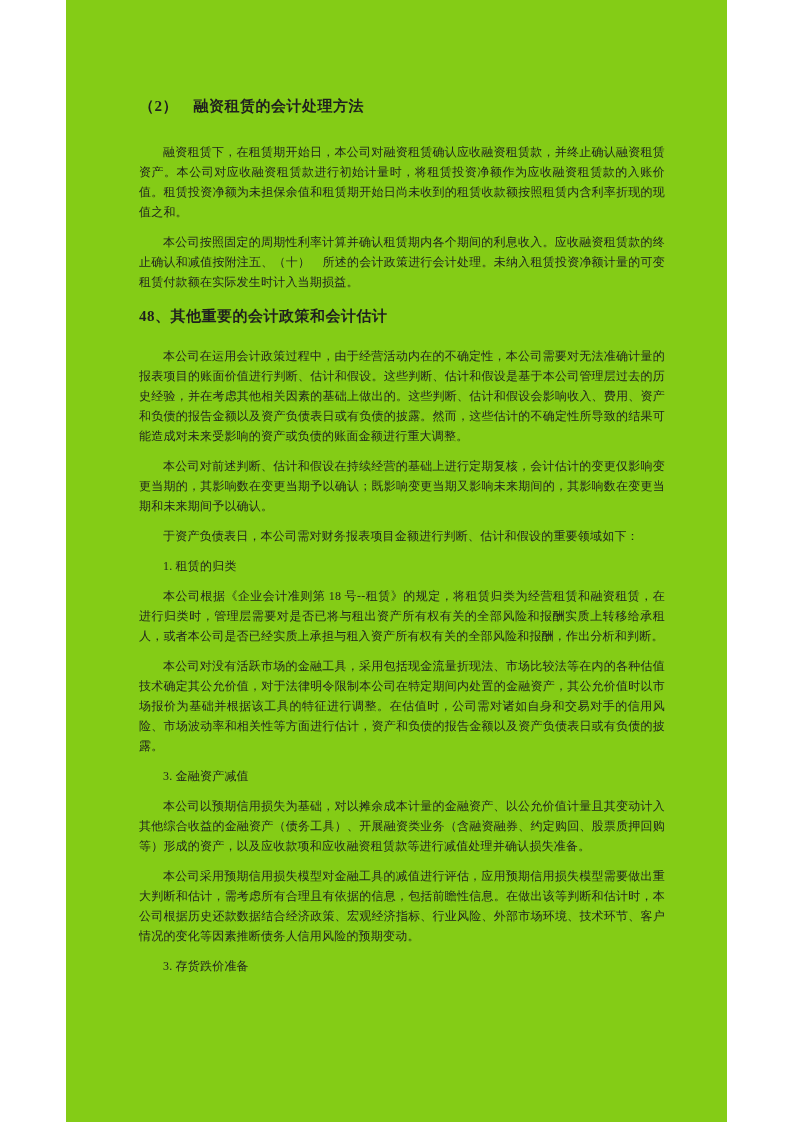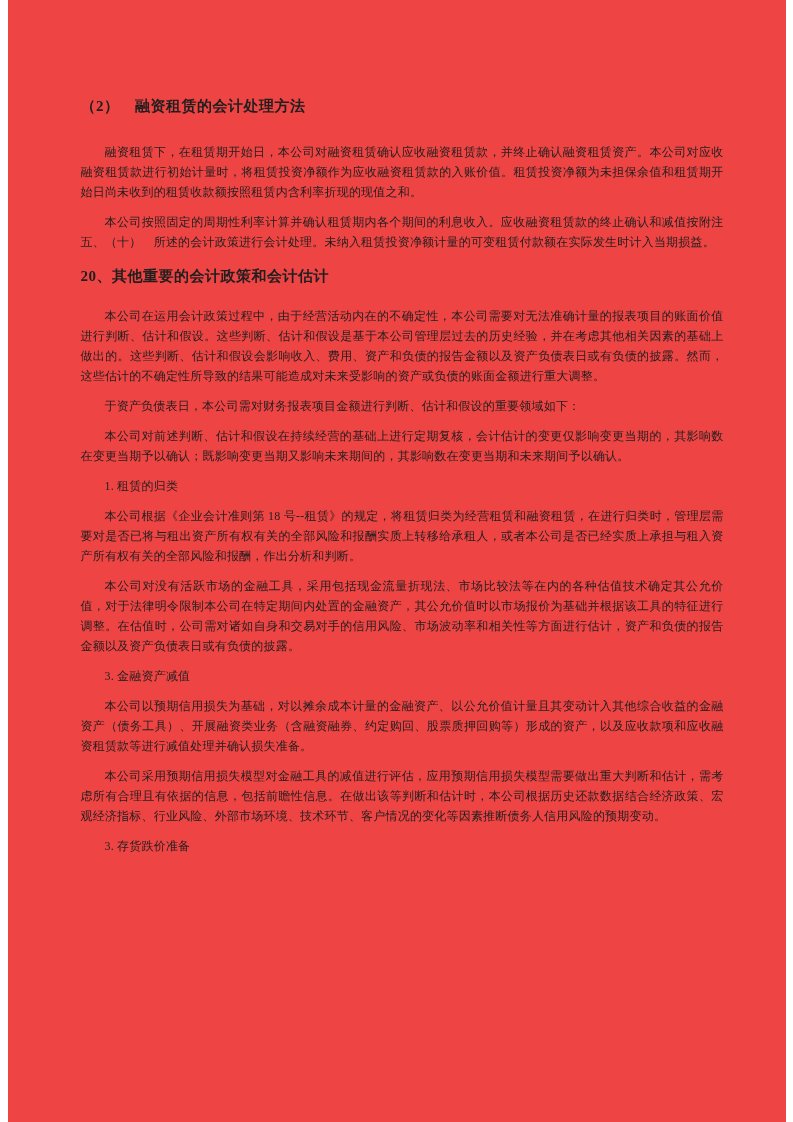--- a/index.html
+++ b/index.html
@@ -2,24 +2,24 @@
 <html lang="zh"><head>
 <meta charset="utf-8">
 <style>
   html, body {
     margin: 0;
     padding: 0;
     background: #ffffff;
   }
   .page {
     position: relative;
-    width: 778px;
+    width: 661px;
     height: 1122px;
     margin: 0 auto;
-    background: #ef4444;
+    background: #84cc16;
     box-sizing: border-box;
     padding: 96px 62px 0 73px;
     font-family: "Liberation Serif", "DejaVu Serif", serif;
     color: #1f1f1f;
     overflow: hidden;
   }
   .block { 
     font-size: 12px;
     line-height: 20px;
   }
@@ -49,24 +49,24 @@
     letter-spacing: 0.2px;
   }
 </style>
 </head>
 <body>
 
 <div class="page">
   <div class="block heading-sub">（2）　融资租赁的会计处理方法</div>
   <div class="block para">融资租赁下，在租赁期开始日，本公司对融资租赁确认应收融资租赁款，并终止确认融资租赁资产。本公司对应收融资租赁款进行初始计量时，将租赁投资净额作为应收融资租赁款的入账价值。租赁投资净额为未担保余值和租赁期开始日尚未收到的租赁收款额按照租赁内含利率折现的现值之和。</div>
   <div class="block para">本公司按照固定的周期性利率计算并确认租赁期内各个期间的利息收入。应收融资租赁款的终止确认和减值按附注五、（十）　所述的会计政策进行会计处理。未纳入租赁投资净额计量的可变租赁付款额在实际发生时计入当期损益。</div>
-  <div class="block heading-section">20、其他重要的会计政策和会计估计</div>
+  <div class="block heading-section">48、其他重要的会计政策和会计估计</div>
   <div class="block para">本公司在运用会计政策过程中，由于经营活动内在的不确定性，本公司需要对无法准确计量的报表项目的账面价值进行判断、估计和假设。这些判断、估计和假设是基于本公司管理层过去的历史经验，并在考虑其他相关因素的基础上做出的。这些判断、估计和假设会影响收入、费用、资产和负债的报告金额以及资产负债表日或有负债的披露。然而，这些估计的不确定性所导致的结果可能造成对未来受影响的资产或负债的账面金额进行重大调整。</div>
+  <div class="block para">本公司对前述判断、估计和假设在持续经营的基础上进行定期复核，会计估计的变更仅影响变更当期的，其影响数在变更当期予以确认；既影响变更当期又影响未来期间的，其影响数在变更当期和未来期间予以确认。</div>
   <div class="block para">于资产负债表日，本公司需对财务报表项目金额进行判断、估计和假设的重要领域如下：</div>
-  <div class="block para">本公司对前述判断、估计和假设在持续经营的基础上进行定期复核，会计估计的变更仅影响变更当期的，其影响数在变更当期予以确认；既影响变更当期又影响未来期间的，其影响数在变更当期和未来期间予以确认。</div>
   <div class="block subitem">1. 租赁的归类</div>
   <div class="block para">本公司根据《企业会计准则第 18 号--租赁》的规定，将租赁归类为经营租赁和融资租赁，在进行归类时，管理层需要对是否已将与租出资产所有权有关的全部风险和报酬实质上转移给承租人，或者本公司是否已经实质上承担与租入资产所有权有关的全部风险和报酬，作出分析和判断。</div>
   <div class="block para">本公司对没有活跃市场的金融工具，采用包括现金流量折现法、市场比较法等在内的各种估值技术确定其公允价值，对于法律明令限制本公司在特定期间内处置的金融资产，其公允价值时以市场报价为基础并根据该工具的特征进行调整。在估值时，公司需对诸如自身和交易对手的信用风险、市场波动率和相关性等方面进行估计，资产和负债的报告金额以及资产负债表日或有负债的披露。</div>
   <div class="block subitem">3. 金融资产减值</div>
   <div class="block para">本公司以预期信用损失为基础，对以摊余成本计量的金融资产、以公允价值计量且其变动计入其他综合收益的金融资产（债务工具）、开展融资类业务（含融资融券、约定购回、股票质押回购等）形成的资产，以及应收款项和应收融资租赁款等进行减值处理并确认损失准备。</div>
   <div class="block para">本公司采用预期信用损失模型对金融工具的减值进行评估，应用预期信用损失模型需要做出重大判断和估计，需考虑所有合理且有依据的信息，包括前瞻性信息。在做出该等判断和估计时，本公司根据历史还款数据结合经济政策、宏观经济指标、行业风险、外部市场环境、技术环节、客户情况的变化等因素推断债务人信用风险的预期变动。</div>
   <div class="block subitem">3. 存货跌价准备</div>
 </div>
 
 </body></html>

